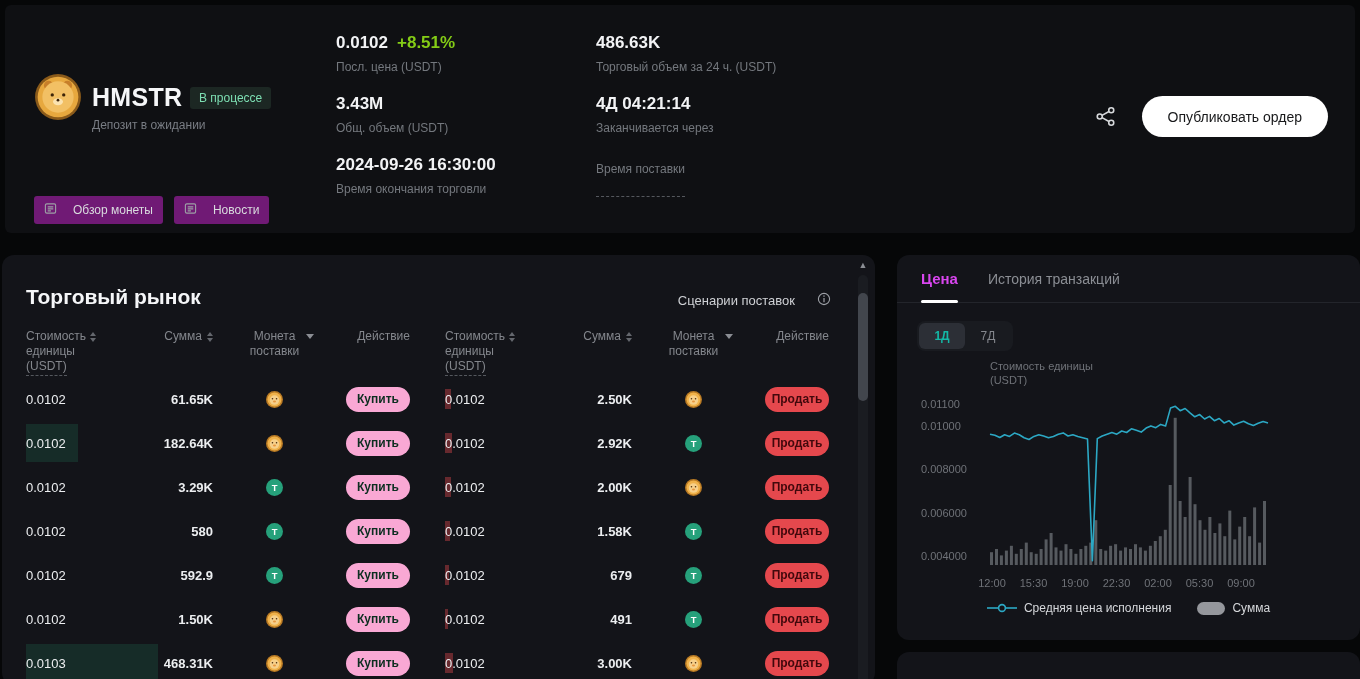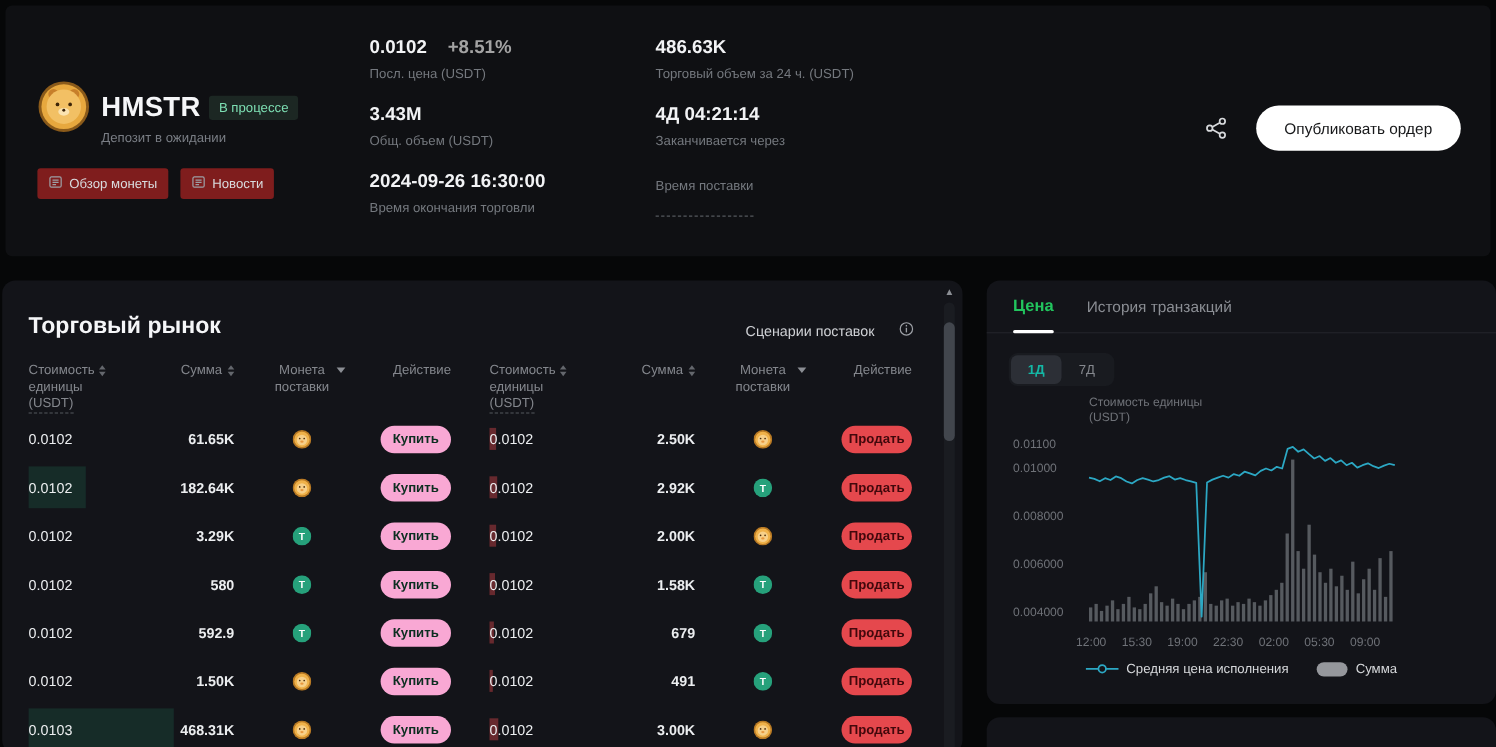--- a/index.html
+++ b/index.html
@@ -6,26 +6,26 @@
   html,body { width:1360px; height:679px; background:#060708; overflow:hidden;
     font-family:"Liberation Sans","DejaVu Sans",sans-serif; color:#eaecef; position:relative; }
 
   
   .topbar { position:absolute; top:5px; left:5px; right:5px; height:228px; background:#0f1013; border-radius:6px; }
   .coin-logo { position:absolute; left:29px; top:68px; width:48px; height:48px; }
   .coin-title { position:absolute; left:87px; top:78px; font-size:25px; font-weight:700; color:#f5f6f8; letter-spacing:.3px; }
   .badge { position:absolute; left:185px; top:82px; font-size:12px; color:#7ddfb3; background:#1c2723; padding:4px 9px; border-radius:3px; }
   .coin-sub { position:absolute; left:87px; top:113px; font-size:12px; color:#797d84; }
   .chips { position:absolute; left:29px; top:148px; display:flex; gap:11px; }
-  .chip { display:inline-flex; align-items:center; gap:6px; background:#7f1d1d; border:none; color:#d9dbde;
-    font-size:12px; padding:6px 10px; border-radius:3px; cursor:pointer; font-family:inherit; }
+  .chip { display:inline-flex; align-items:center; gap:16px; background:#701a75; border:none; color:#d9dbde;
+    font-size:12px; padding:6px 10px; border-radius:3px; cursor:pointer; font-family:inherit;margin-top:43px; }
 
   #stats-grid { position:absolute; left:331px; top:28px; display:grid; grid-template-columns:260px 330px; grid-auto-rows:61px; }
   .stat-value { font-size:17px; font-weight:700; color:#f2f3f5; }
-  .stat-change { color:#a3a3a3; margin-left:19px; }
+  .stat-change { color:#84cc16; margin-left:9px; }
   .stat-label { font-size:12px; color:#74787e; margin-top:7px; }
   .dashed { border-bottom:1px dashed #55585e; padding-bottom:20px; }
 
   .share-btn { position:absolute; right:238px; top:100px; background:none; border:none; cursor:pointer; }
   .publish-btn { position:absolute; right:27px; top:91px; height:41px; padding:0 26px; border-radius:21px;
     background:#ffffff; color:#17181a; font-size:14px; font-weight:500; border:none; cursor:pointer; font-family:inherit; }
 
   
   .market-panel { position:absolute; left:2px; top:255px; width:873px; height:430px; background:#131419; border-radius:12px; }
   .market-title { position:absolute; left:24px; top:30px; font-size:21px; font-weight:700; color:#f5f6f8; }
@@ -65,21 +65,21 @@
 
   .vscroll { position:absolute; right:6px; top:4px; bottom:0; width:12px; }
   .vscroll .arrow { color:#8b8e94; font-size:9px; text-align:center; height:14px; line-height:12px; }
   .vscroll .track { position:absolute; top:16px; bottom:0; left:1px; width:10px; background:#1a1c21; border-radius:5px; }
   .vscroll .thumb { position:absolute; top:34px; height:108px; left:1px; width:10px; background:#42464d; border-radius:5px; cursor:pointer; }
 
   
   .chart-panel { position:absolute; left:897px; top:255px; width:463px; height:385px; background:#131419; border-radius:12px; }
   .tabs { display:flex; gap:30px; align-items:center; height:48px; padding:0 24px; border-bottom:1px solid #23252b; }
   .tab { font-size:14px; color:#8b8e94; cursor:pointer; position:relative; height:100%; display:flex; align-items:center; }
-  .tab.active { font-size:15px; font-weight:700; color:#22c55e; }
+  .tab.active { font-size:15px; font-weight:700; color:#d946ef; }
   .tab.active::after { content:""; position:absolute; left:0; right:0; bottom:-1px; height:3px; background:#ffffff; border-radius:2px; }
   .range-toggle { position:absolute; left:20px; top:66px; display:inline-flex; background:#191b20; border-radius:8px; padding:2px; }
   .range { width:46px; height:26px; border:none; background:transparent; color:#85888e; font-size:12px;
     border-radius:6px; cursor:pointer; font-family:inherit; }
   .range.active { background:#2c2f36; color:#14b8a6; font-weight:700; }
   .axis-title { position:absolute; left:93px; top:104px; width:122px; font-size:11px; color:#6f7278; line-height:14px; }
   #chart-box { position:absolute; left:0; top:100px; width:463px; height:245px; }
   #chart-box text { fill:#6f7278; font-size:11px; font-family:"Liberation Sans","DejaVu Sans",sans-serif; }
   .legend { position:absolute; left:0; top:346px; width:100%; display:flex; justify-content:center; gap:26px;
     font-size:12px; color:#d6d8db; align-items:center; }

